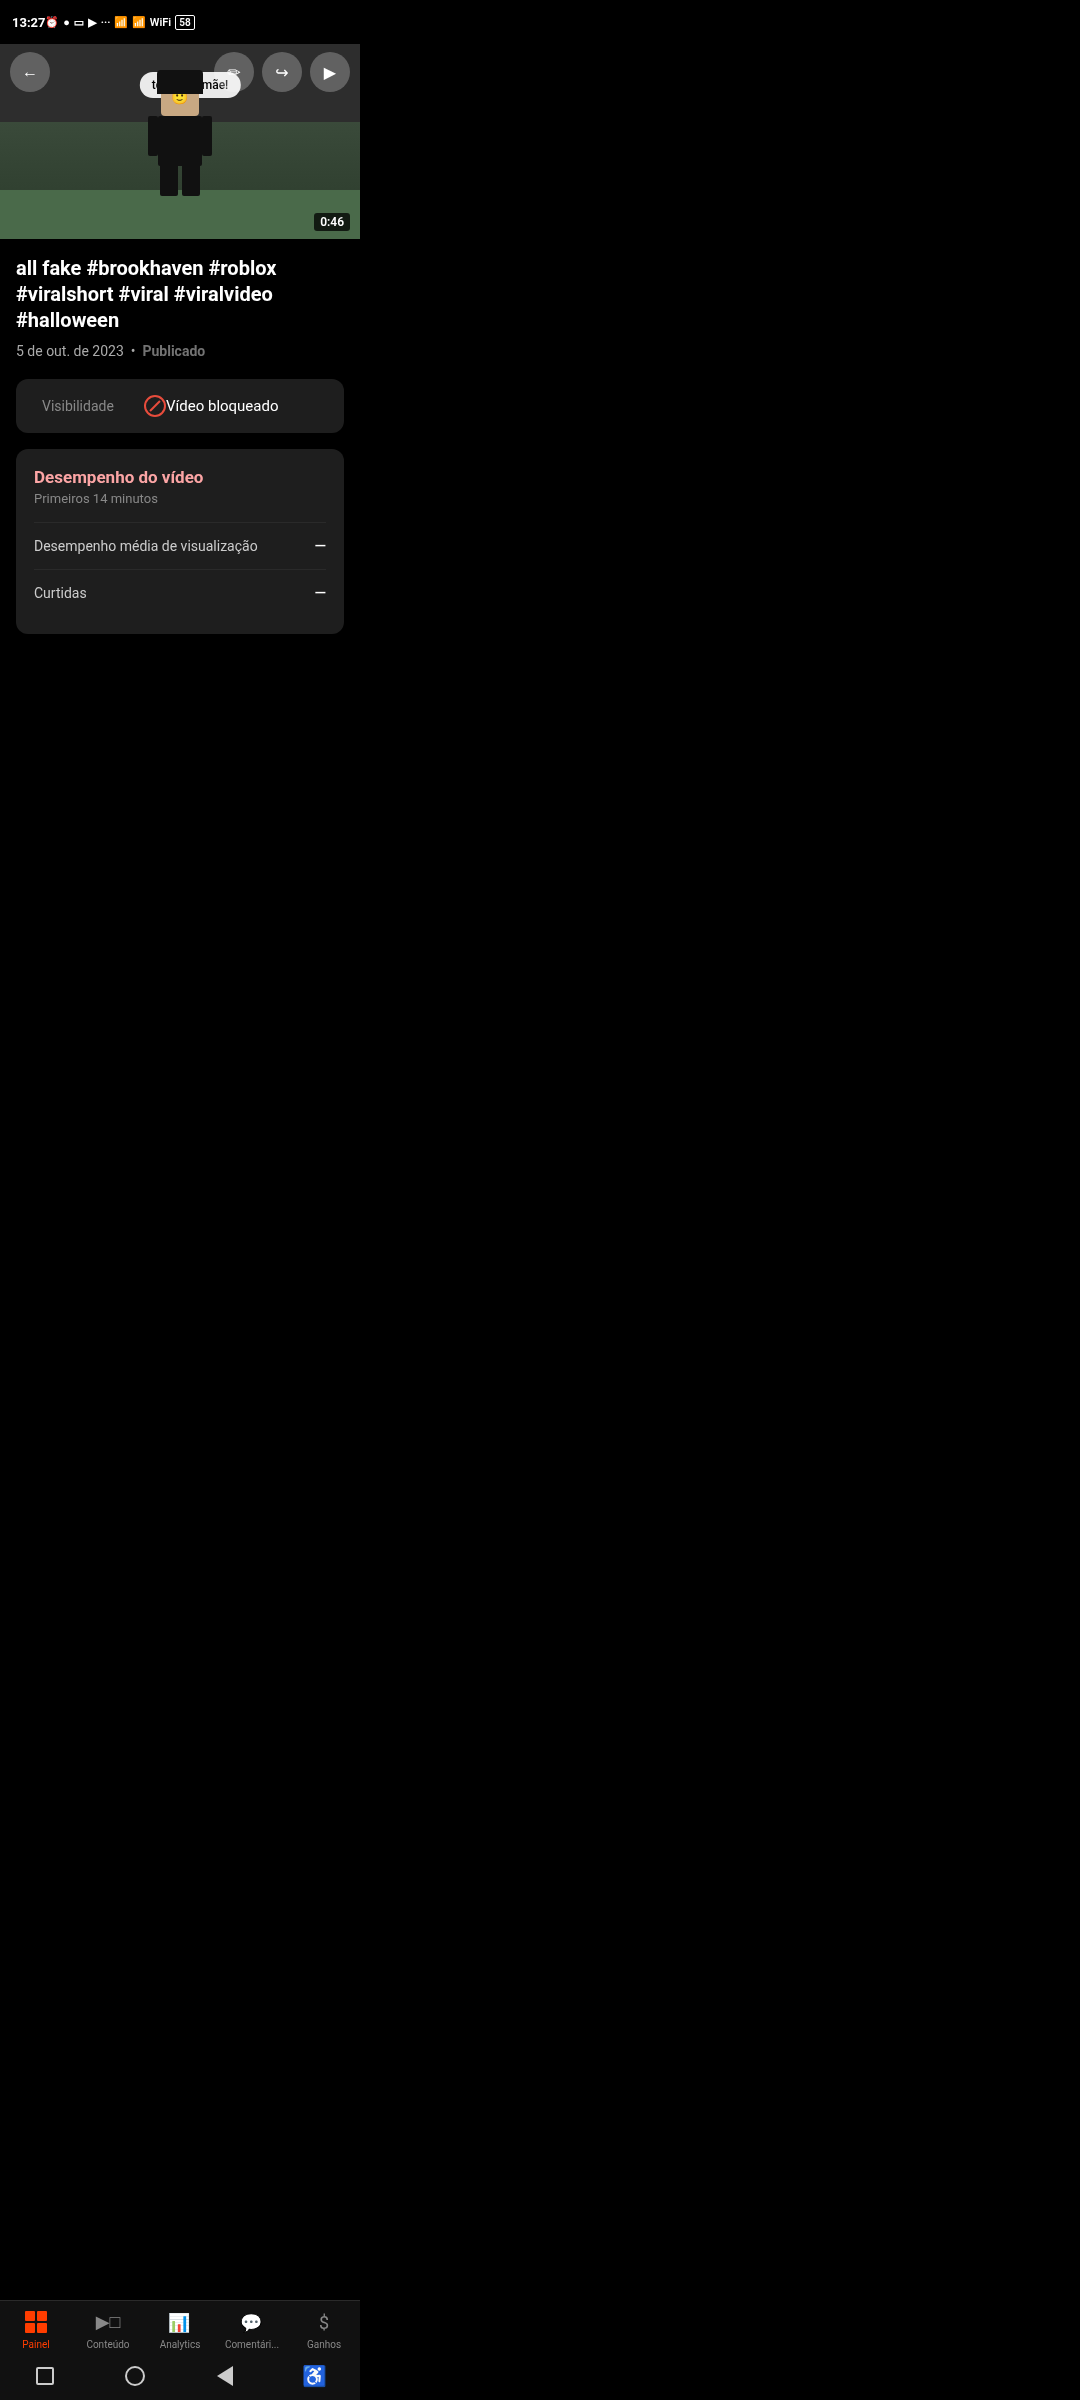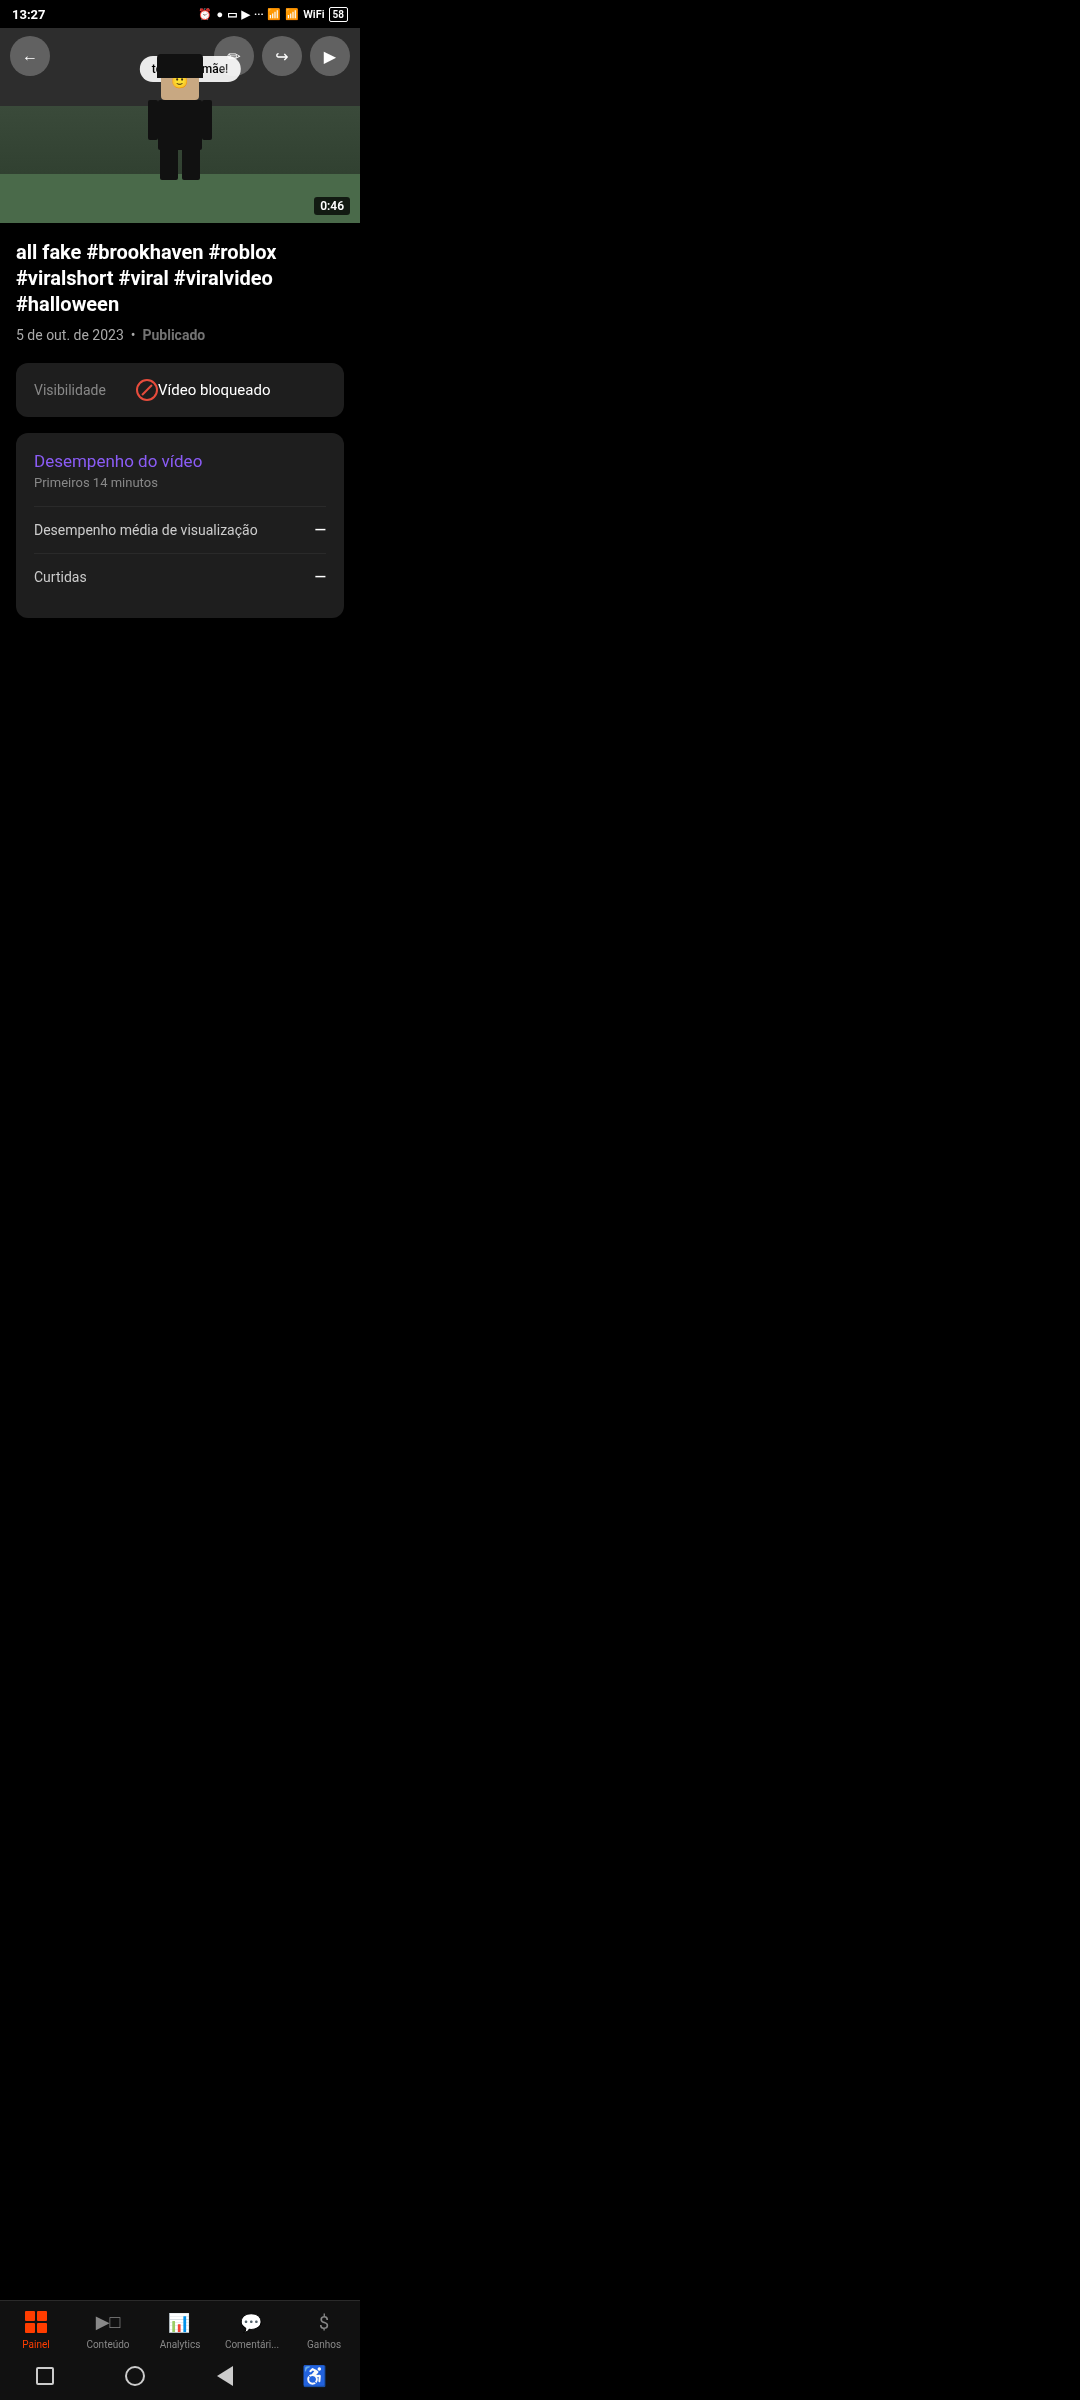--- a/index.html
+++ b/index.html
@@ -11,24 +11,23 @@
       font-family: 'Roboto', Arial, sans-serif;
       width: 360px;
       min-height: 800px;
       position: relative;
       overflow-x: hidden;
     }
 
     
     .status-bar {
       display: flex;
-      justify-content: space-between;
       align-items: center;
       padding: 4px 12px;
-      height: 28px;
+      height: 44px;
       background: #000;
       font-size: 12px;
       font-weight: 600;
     }
     .status-time {
       font-size: 13px;
       font-weight: 700;
     }
     .status-icons {
       display: flex;
@@ -244,21 +243,21 @@
       background: #1e1e1e;
       border-radius: 12px;
       padding: 0;
       margin-bottom: 16px;
       overflow: hidden;
     }
 
     .info-row {
       display: flex;
       align-items: center;
-      padding: 16px 18px;
+      padding: 16px 26px;
       gap: 12px;
     }
 
     .info-row:not(:last-child) {
       border-bottom: 1px solid #2a2a2a;
     }
 
     .info-label {
       font-size: 14px;
       color: #888;
@@ -296,22 +295,22 @@
     
     .perf-card {
       background: #1e1e1e;
       border-radius: 12px;
       padding: 18px;
       margin-bottom: 20px;
     }
 
     .perf-title {
       font-size: 17px;
-      font-weight: 400;
-      color: #8b5cf6;
+      font-weight: 700;
+      color: #fca5a5;
       margin-bottom: 4px;
     }
 
     .perf-subtitle {
       font-size: 13px;
       color: #888;
       margin-bottom: 16px;
     }
 
     .perf-row {

